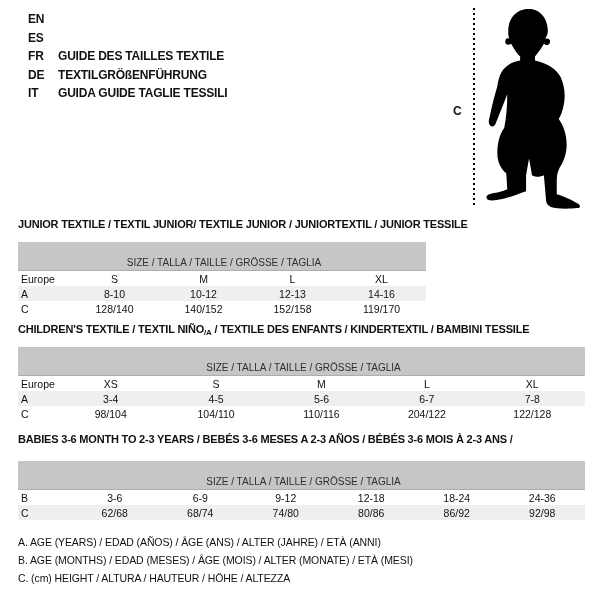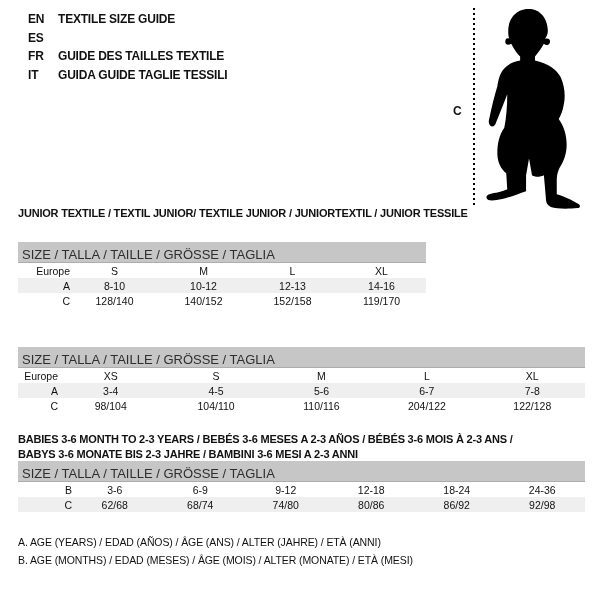--- a/index.html
+++ b/index.html
@@ -17,51 +17,54 @@
     position:absolute;left:473px;top:8px;width:2px;height:199px;
     background:repeating-linear-gradient(180deg,#000 0 2px,transparent 2px 5px);
   }
   .measure-label{position:absolute;left:453px;top:104px;font-size:12px;font-weight:bold;}
   .baby{position:absolute;left:480px;top:7px;width:105px;height:203px;}
   
   .tbl-title{position:absolute;left:18px;width:565px;font-size:11px;font-weight:bold;letter-spacing:-0.2px;line-height:14.5px;}
   .tbl-title sub{font-size:8px;vertical-align:baseline;position:relative;top:2px;}
   .size-table{position:absolute;left:18px;border-collapse:collapse;table-layout:fixed;}
   .size-table .bar td{
-    background:#c6c6c6;color:#2e2e2e;font-size:13px;font-weight:normal;
-    height:16px;padding:4px 0 0 4px;text-align:left;border-bottom:1px solid #adadad;
+    background:#c6c6c6;color:#2e2e2e;font-size:10px;font-weight:normal;
+    height:16px;padding:12px 0 0 4px;text-align:center;border-bottom:1px solid #adadad;
   }
   .size-table td{font-size:10.5px;height:15px;padding:0;text-align:center;white-space:nowrap;}
-  .size-table td.lbl{text-align:right;padding-left:3px;}
+  .size-table td.lbl{text-align:left;padding-left:3px;}
   .size-table tr.striped td{background:#efefef;}
   #tbl-junior{top:242px;width:408px;}
   #tbl-children{top:347px;width:567px;}
   #tbl-babies{top:461px;width:567px;}
-  #title-junior{top:206px;}
+  #title-junior{top:217px;}
   #title-children{top:322px;}
   #title-babies{top:424px;margin-top:8px;}
   
   .footnotes{position:absolute;left:18px;top:533px;font-size:10.5px;font-weight:normal;letter-spacing:-0.1px;line-height:18px;}
 </style>
 </head>
 <body>
 
 <div id="canvas">
 
   <div class="lang-block">
     <div class="lang-row">
       <span class="lang-code">EN</span>
-      <span>TEXTILE SIZE GUIDE</span>
     </div>
     <div class="lang-row">
       <span class="lang-code">ES</span>
     </div>
     <div class="lang-row">
       <span class="lang-code">FR</span>
       <span>GUIDE DES TAILLES TEXTILE</span>
+    </div>
+    <div class="lang-row">
+      <span class="lang-code">DE</span>
+      <span>TEXTILGRÖßENFÜHRUNG</span>
     </div>
     <div class="lang-row">
       <span class="lang-code">IT</span>
       <span>GUIDA GUIDE TAGLIE TESSILI</span>
     </div>
   </div>
 
   <div class="measure-line"></div>
   <div class="measure-label">C</div>
   <svg class="baby" viewBox="0 0 105 205" aria-hidden="true">
@@ -141,20 +144,21 @@
     <tr>
       <td class="lbl">C</td>
       <td>128/140</td>
       <td>140/152</td>
       <td>152/158</td>
       <td>119/170</td>
     </tr>
   </tbody>
     </table>
 
+  <div class="tbl-title" id="title-children"><span>CHILDREN'S TEXTILE / TEXTIL NIÑO</span><sub>/A</sub><span> / TEXTILE DES ENFANTS / KINDERTEXTIL / BAMBINI TESSILE</span></div>
   <table class="size-table" id="tbl-children">
     <colgroup>
         <col style="width:40px">
         <col>
         <col>
         <col>
         <col>
         <col>
       </colgroup>
     <tbody>
@@ -183,21 +187,20 @@
       <td>104/110</td>
       <td>110/116</td>
       <td>204/122</td>
       <td>122/128</td>
     </tr>
   </tbody>
     </table>
 
   <div class="tbl-title" id="title-babies">
     <div>BABIES 3-6 MONTH TO 2-3 YEARS / BEBÉS 3-6 MESES A 2-3 AÑOS / BÉBÉS 3-6 MOIS À 2-3 ANS /</div>
-    <div>BABYS 3-6 MONATE BIS 2-3 JAHRE / BAMBINI 3-6 MESI A 2-3 ANNI</div>
   </div>
   <table class="size-table" id="tbl-babies">
     <colgroup>
         <col style="width:54px">
         <col>
         <col>
         <col>
         <col>
         <col>
         <col>
@@ -223,15 +226,16 @@
       <td>80/86</td>
       <td>86/92</td>
       <td>92/98</td>
     </tr>
   </tbody>
     </table>
 
   <div class="footnotes">
     <div>A. AGE (YEARS) / EDAD (AÑOS) / ÂGE (ANS) / ALTER (JAHRE) / ETÀ (ANNI)</div>
     <div>B. AGE (MONTHS) / EDAD (MESES) / ÂGE (MOIS) / ALTER (MONATE) / ETÀ (MESI)</div>
+    <div>C. (cm) HEIGHT / ALTURA / HAUTEUR / HÖHE / ALTEZZA</div>
   </div>
 
 </div>
 
 </body></html>

